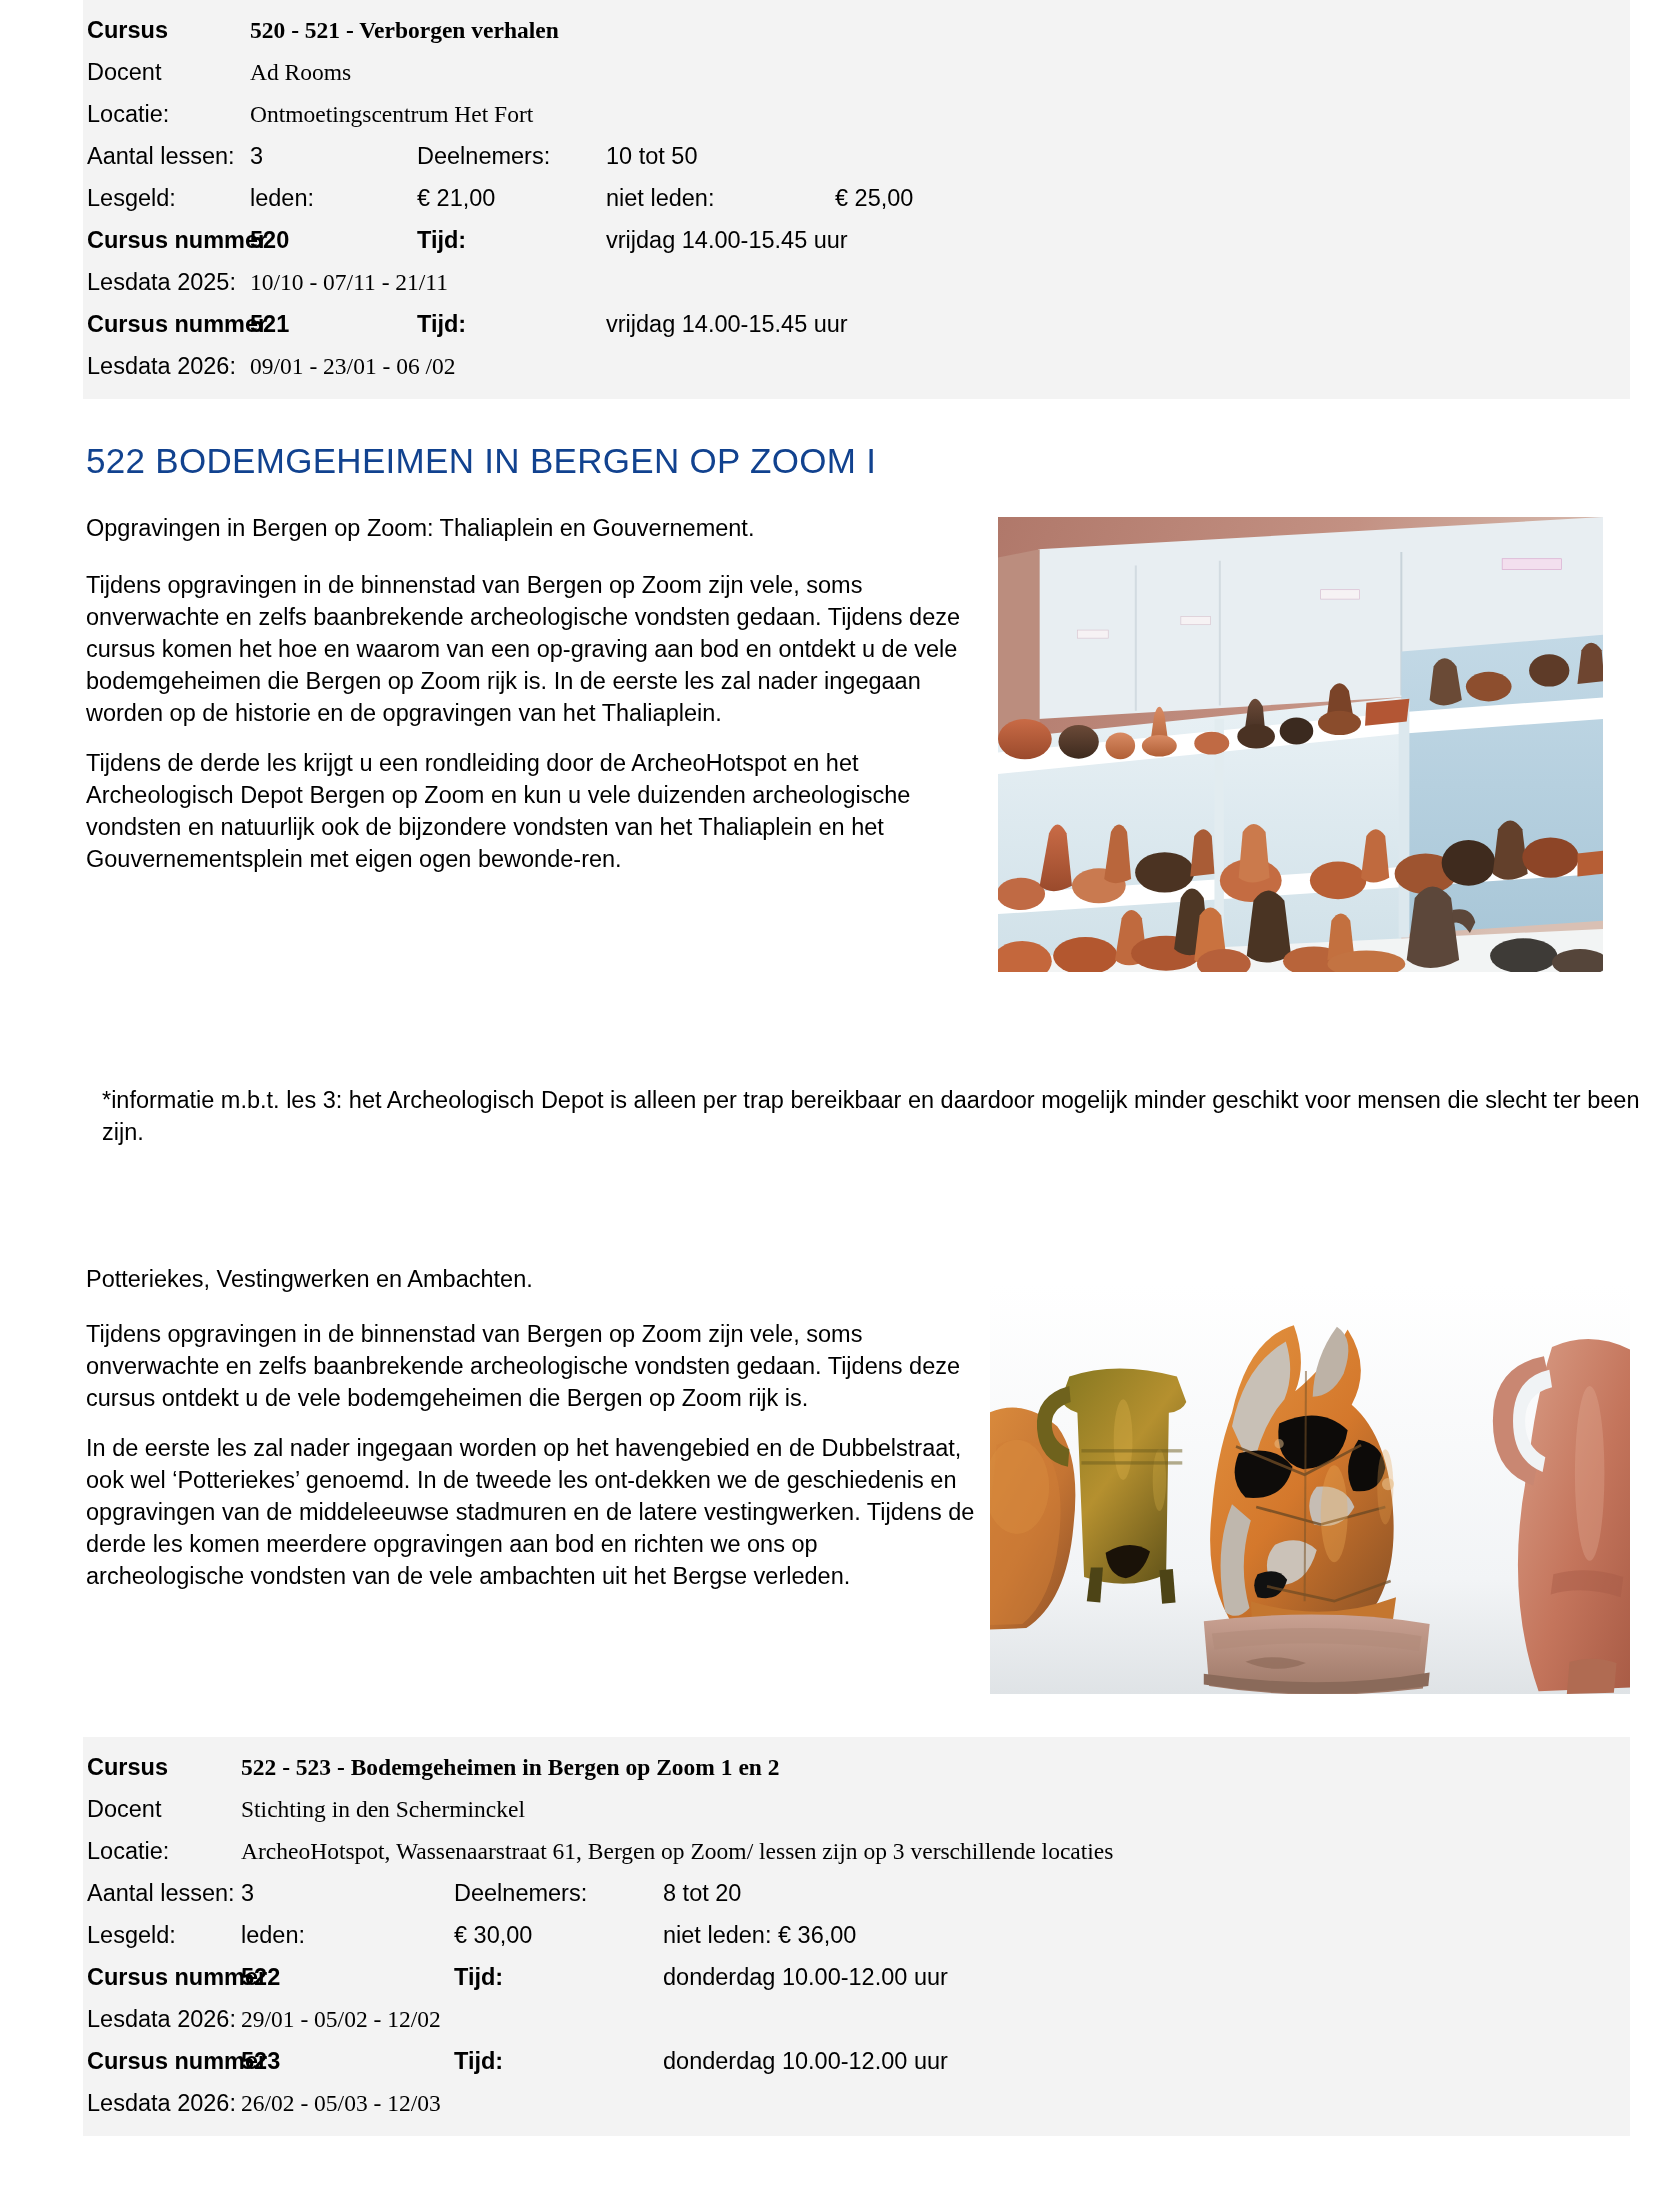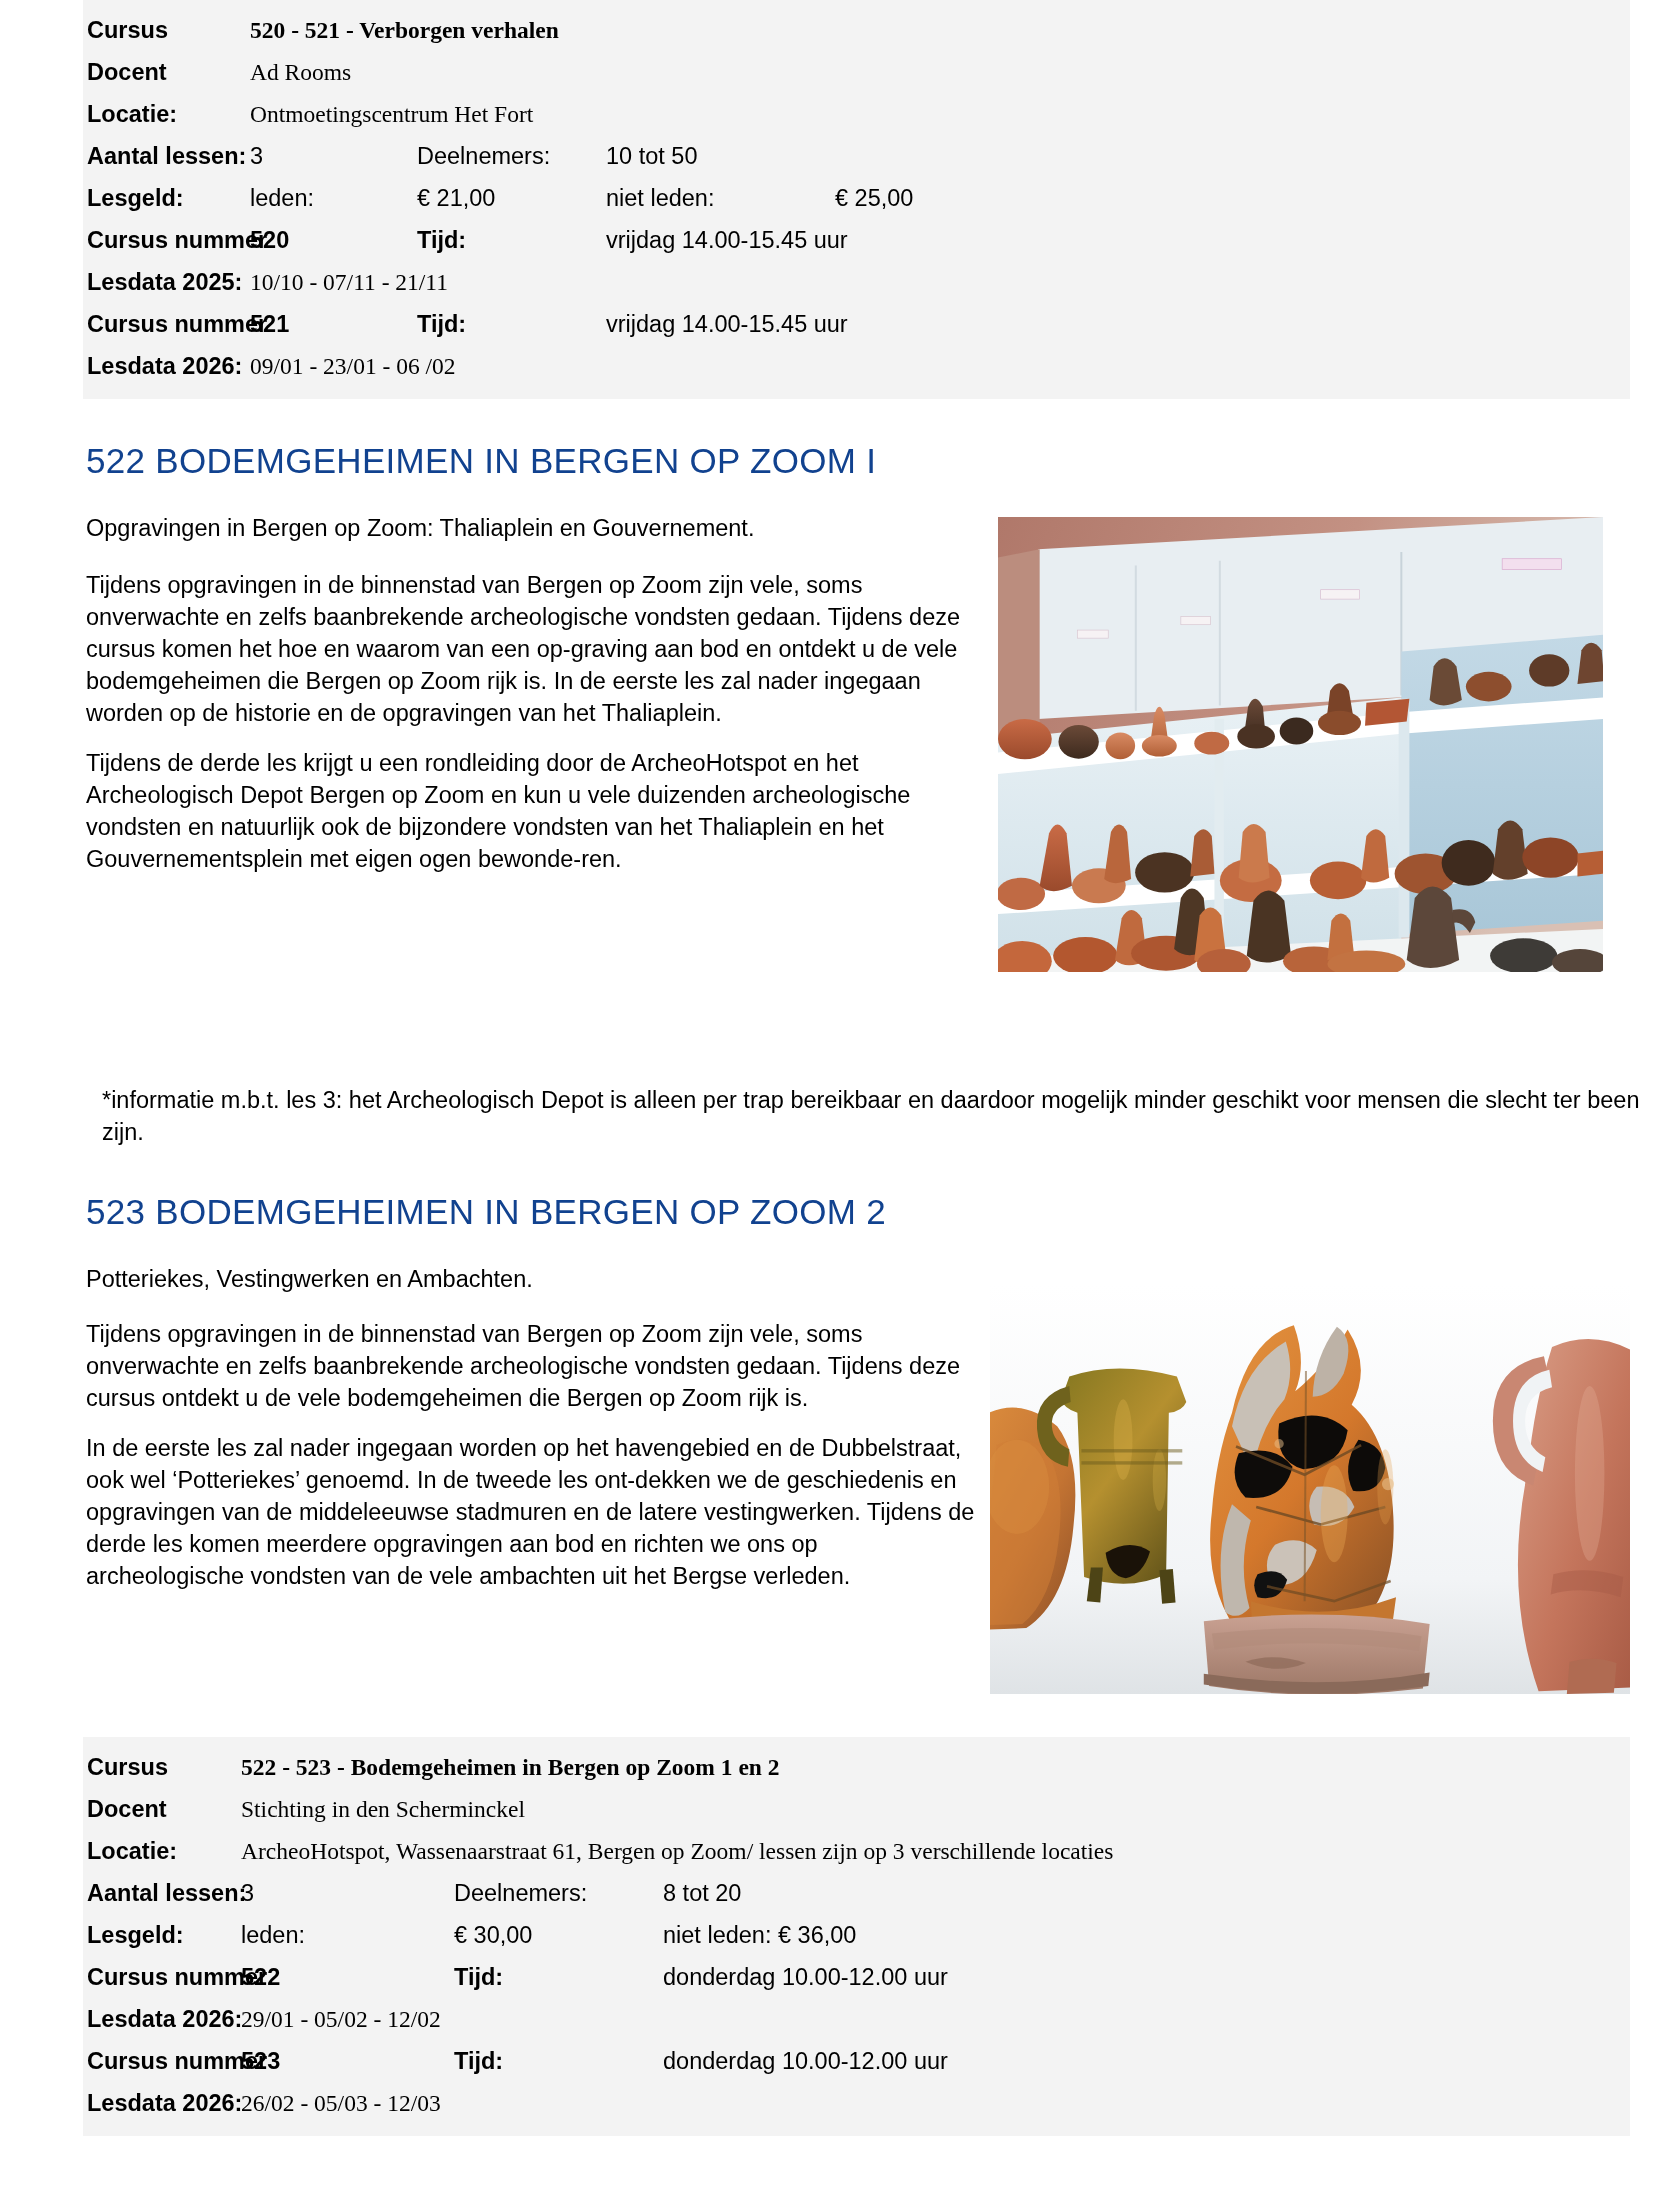--- a/index.html
+++ b/index.html
@@ -33,21 +33,21 @@
     padding: 9.4px 0 12px 0;
   }
   .info-row {
     display: flex;
     align-items: baseline;
     font-size: 23.5px;
     line-height: 42px;
     white-space: nowrap;
     gap: 14px;
   }
-  .c-label  { width: 153px; flex: 0 0 153px; padding-left: 4px; box-sizing: border-box; font-weight: bold; }
+  .c-label  { width: 153px; flex: 0 0 153px; padding-left: 4px; box-sizing: border-box; }
   .c-v1     { width: 153px; flex: 0 0 153px; }
   .c-v2     { width: 175px; flex: 0 0 175px; }
   .c-v3     { width: 215px; flex: 0 0 215px; }
   .c-rest   { flex: 1 1 auto; }
   .c-wide   { flex: 1 1 auto; font-family: Liberation Serif, serif; }
   .bold     { font-weight: bold; }
 
   
   .t2 .c-label { width: 144px; flex: 0 0 144px; }
   .t2 .c-v1    { width: 199px; flex: 0 0 199px; }
@@ -269,21 +269,20 @@
         <path d="M496 600 q14 -22 28 0 l6 54 -40 4 z" fill="#c3703f"></path>
         <ellipse cx="548" cy="664" rx="58" ry="20" fill="#c37342"></ellipse>
         <path d="M620 566 q26 -34 54 0 l12 92 q-46 24 -78 0 z" fill="#5c473a"></path>
         <path d="M676 584 q28 -6 34 18 l-8 16 q-14 -20 -26 -14 z" fill="#5c473a"></path>
         <ellipse cx="782" cy="652" rx="50" ry="26" fill="#3e3b37"></ellipse>
         <ellipse cx="866" cy="662" rx="42" ry="20" fill="#55453a"></ellipse>
       </g>
     </svg>
   </div>
 
-  <div class="section-heading" style="top:1192px;">523 BODEMGEHEIMEN IN BERGEN OP ZOOM 2</div>
 
   <div class="body-text narrow-col" style="top:1263px; width:894px;">
     <p class="tight">Potteriekes, Vestingwerken en Ambachten.</p>
   </div>
 
   <div class="body-text narrow-col" style="top:1318px; width:894px;">
     <p>Tijdens opgravingen in de binnenstad van Bergen op Zoom zijn vele, soms onverwachte en zelfs baanbrekende archeologische vondsten gedaan. Tijdens deze cursus ontdekt u de vele bodemgeheimen die Bergen op Zoom rijk is.</p>
     <p class="tight">In de eerste les zal nader ingegaan worden op het havengebied en de Dubbelstraat, ook wel ‘Potteriekes’ genoemd. In de tweede les ont-dekken we de geschiedenis en opgravingen van de middeleeuwse stadmuren en de latere vestingwerken. Tijdens de derde les komen meerdere opgravingen aan bod en richten we ons op archeologische vondsten van de vele ambachten uit het Bergse verleden.</p>
   </div>
 

